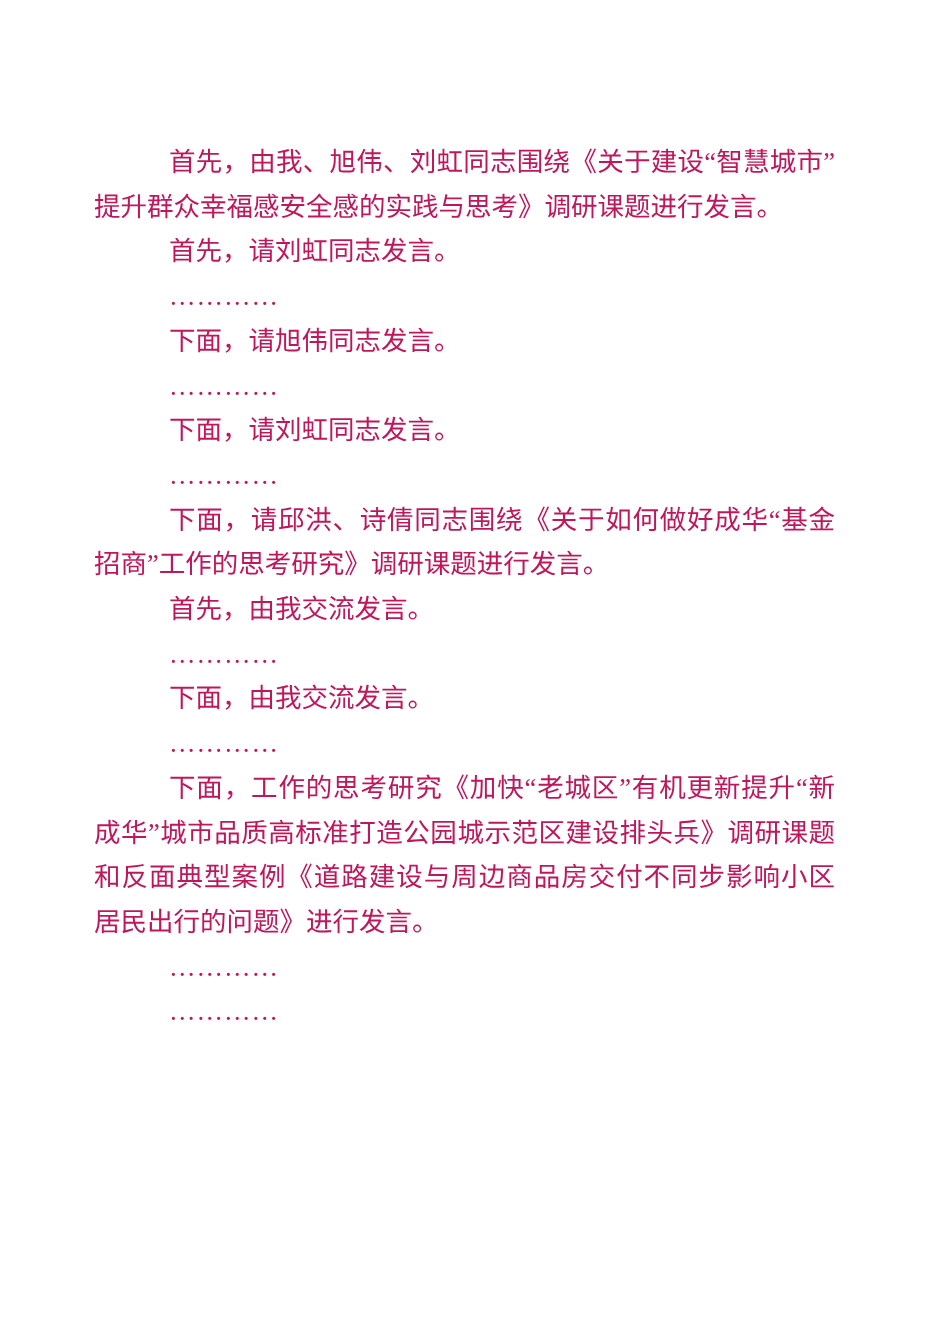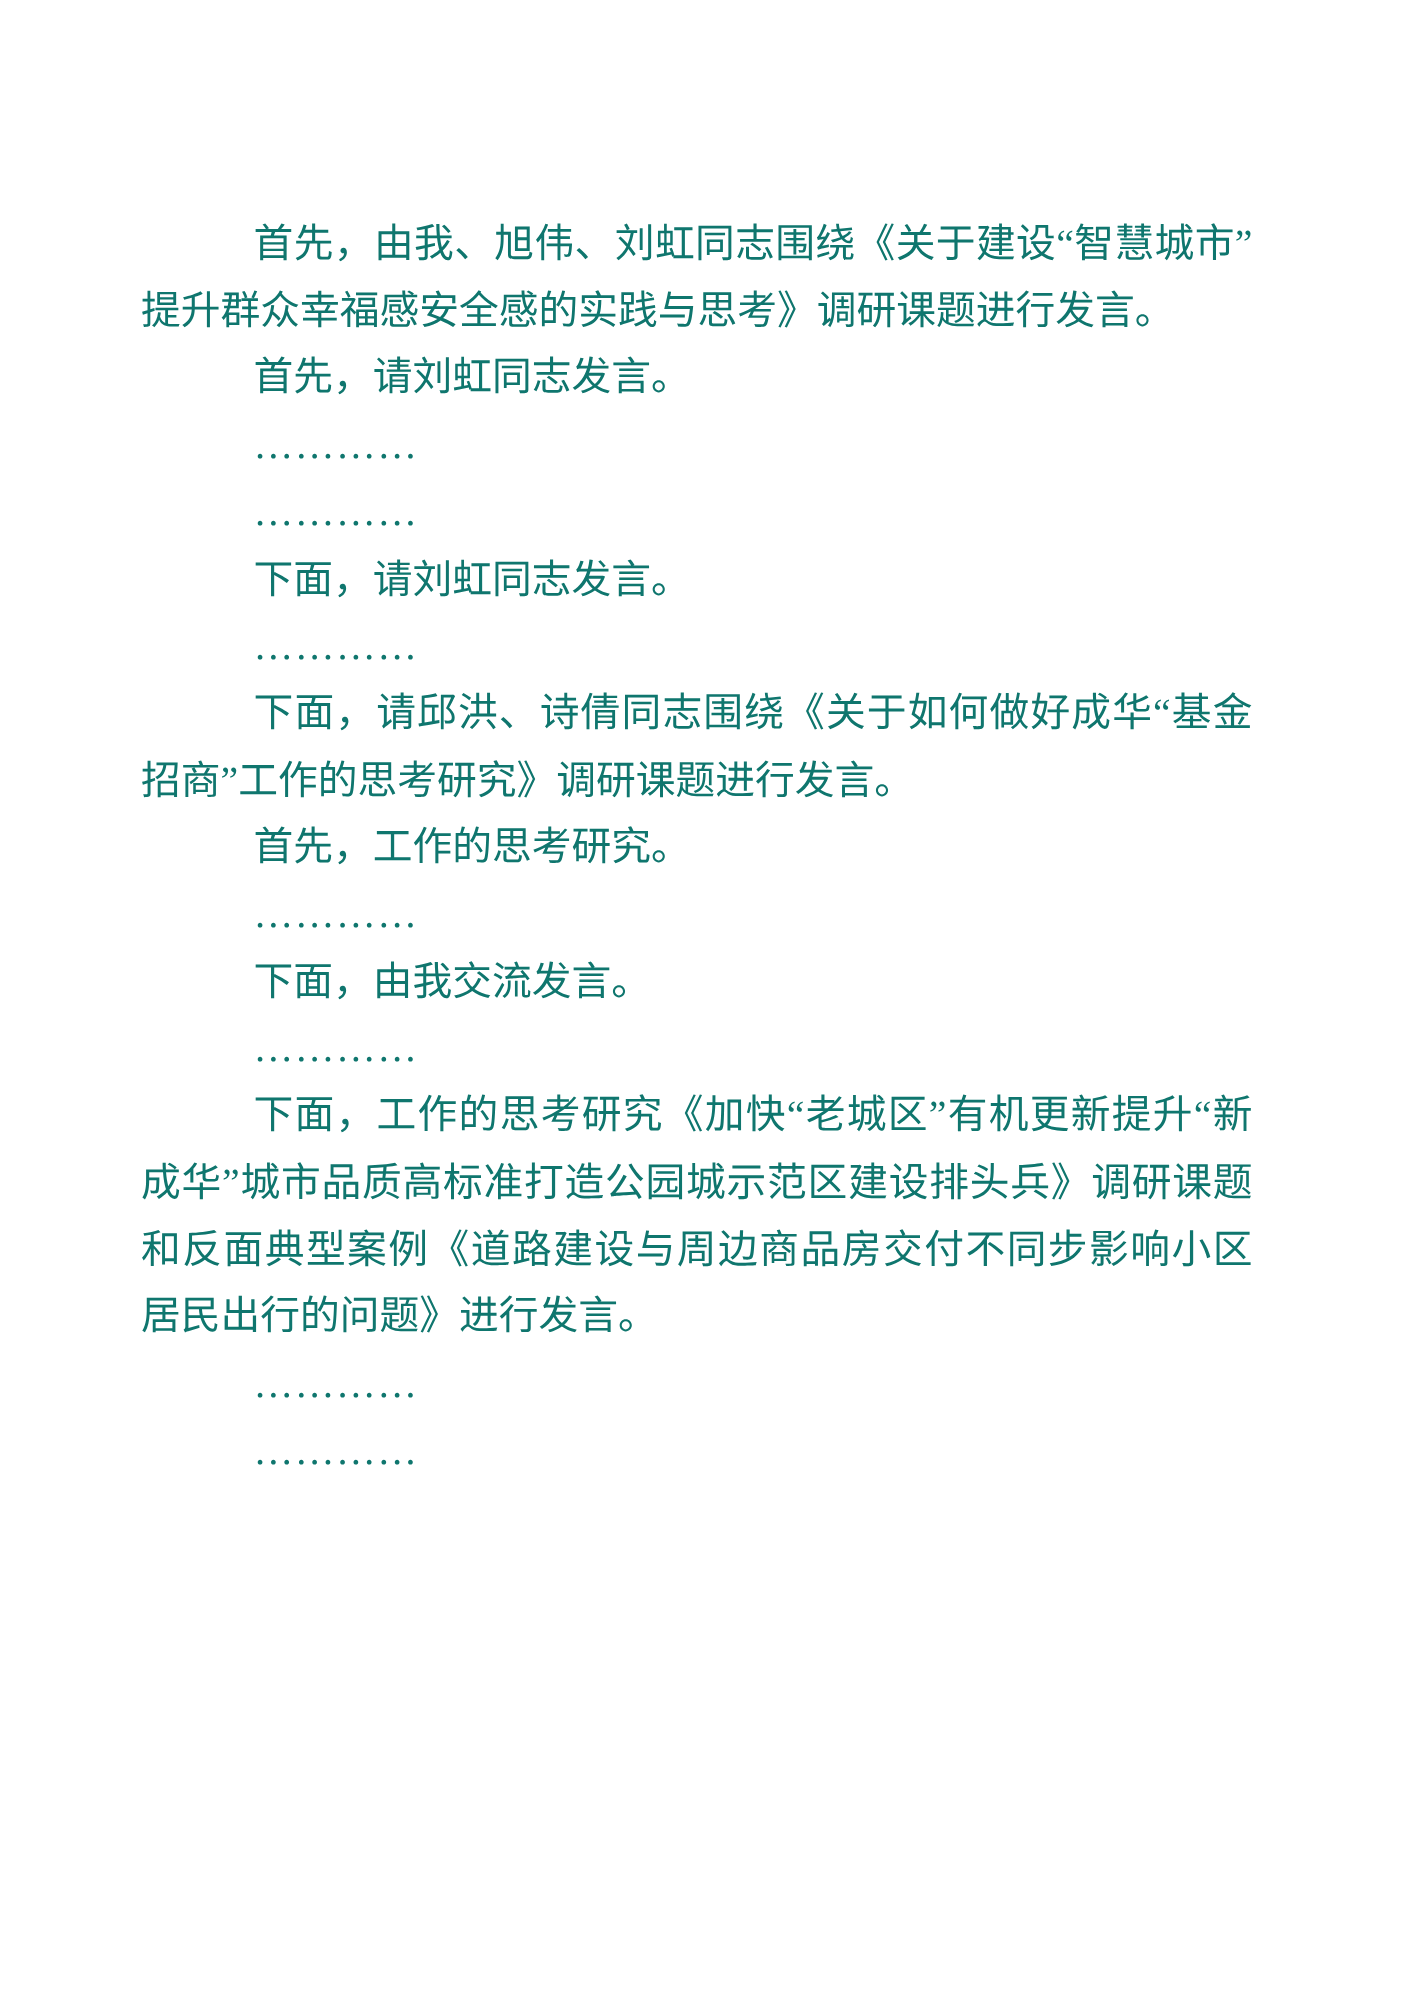--- a/index.html
+++ b/index.html
@@ -16,21 +16,21 @@
     overflow: hidden;
   }
   .doc-body {
     position: absolute;
     top: 140px;
     left: 94px;
     width: 741px;
     font-family: "Liberation Serif", "DejaVu Serif", serif;
     font-size: 26.5px;
     line-height: 44.7px;
-    color: #0f766e;
+    color: #be185d;
     font-weight: 400;
   }
   .para {
     margin: 0;
     padding: 0;
     text-align: justify;
     text-justify: inter-ideograph;
     text-indent: 75px;
     word-break: break-all;
     overflow-wrap: break-word;
@@ -40,25 +40,26 @@
   }
 </style>
 </head>
 <body>
 
 <div class="page">
   <div class="doc-body">
     <p class="para">首先，由我、旭伟、刘虹同志围绕《关于建设“智慧城市”提升群众幸福感安全感的实践与思考》调研课题进行发言。</p>
     <p class="para">首先，请刘虹同志发言。</p>
     <p class="para ellipsis-line">…………</p>
+    <p class="para">下面，请旭伟同志发言。</p>
     <p class="para ellipsis-line">…………</p>
     <p class="para">下面，请刘虹同志发言。</p>
     <p class="para ellipsis-line">…………</p>
     <p class="para">下面，请邱洪、诗倩同志围绕《关于如何做好成华“基金招商”工作的思考研究》调研课题进行发言。</p>
-    <p class="para">首先，工作的思考研究。</p>
+    <p class="para">首先，由我交流发言。</p>
     <p class="para ellipsis-line">…………</p>
     <p class="para">下面，由我交流发言。</p>
     <p class="para ellipsis-line">…………</p>
     <p class="para">下面，工作的思考研究《加快“老城区”有机更新提升“新成华”城市品质高标准打造公园城示范区建设排头兵》调研课题和反面典型案例《道路建设与周边商品房交付不同步影响小区居民出行的问题》进行发言。</p>
     <p class="para ellipsis-line">…………</p>
     <p class="para ellipsis-line">…………</p>
   </div>
 </div>
 
 </body></html>

